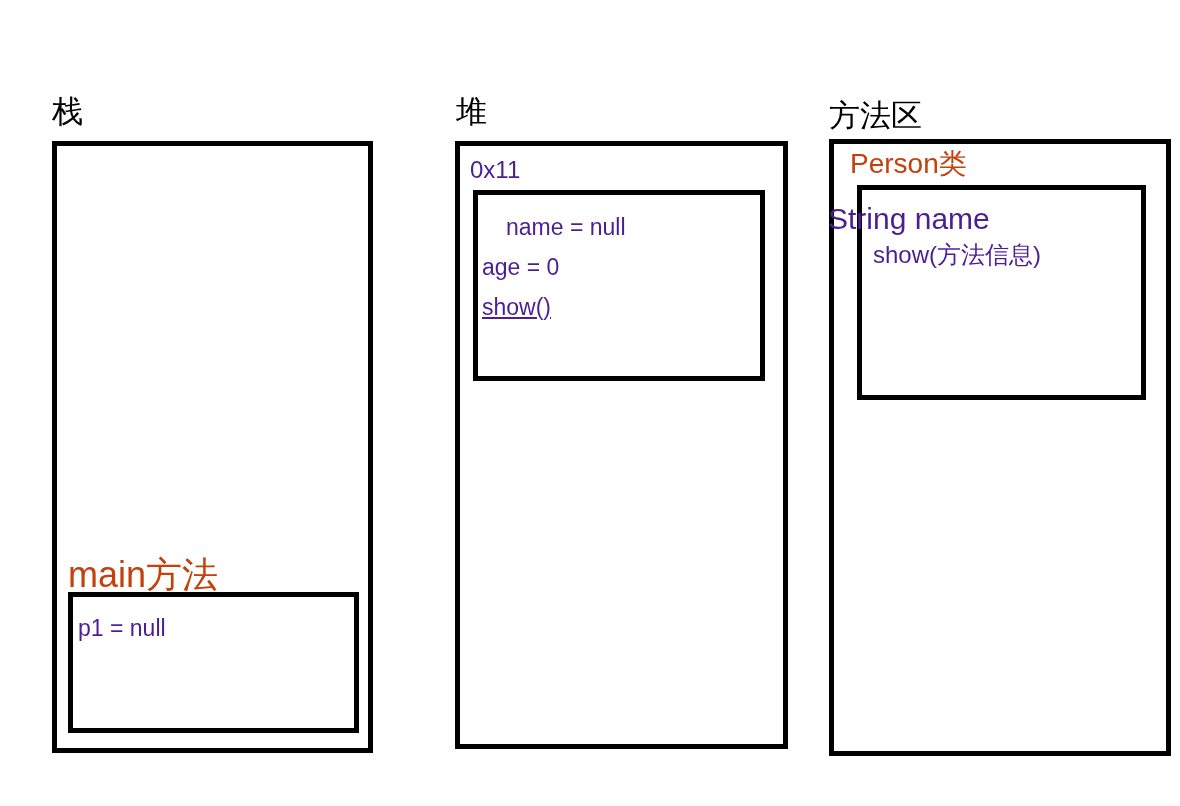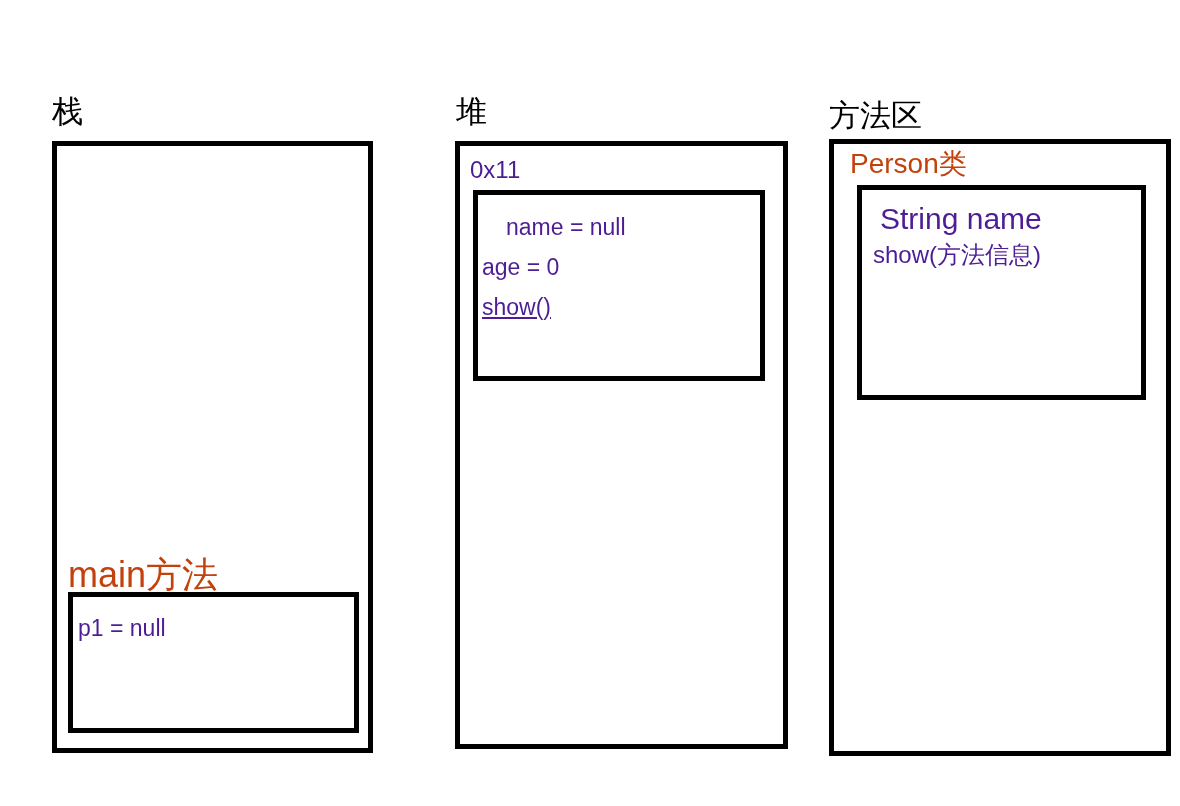--- a/index.html
+++ b/index.html
@@ -79,21 +79,21 @@
   #heap-obj-box     { left: 473px; top: 190px; width: 292px; height: 191px; }
   #heap-field-0     { left: 506px; top: 216px; }
   #heap-field-1     { left: 482px; top: 256px; }
   #heap-field-2     { left: 482px; top: 296px; text-decoration: underline; }
 
   
   #method-label     { left: 829px; top: 100px; }
   #method-box       { left: 829px; top: 139px; width: 342px; height: 617px; }
   #class-title      { left: 850px; top: 150px; }
   #class-box        { left: 857px; top: 185px; width: 289px; height: 215px; }
-  #class-member-0   { left: 880px; top: 204px; }
+  #class-member-0   { left: 828px; top: 204px; }
   #class-member-1   { left: 873px; top: 243px; }
 </style>
 </head>
 <body>
 
 <div class="canvas">
 
   <div class="region">
     <div class="region-label" id="stack-label">栈</div>
 

